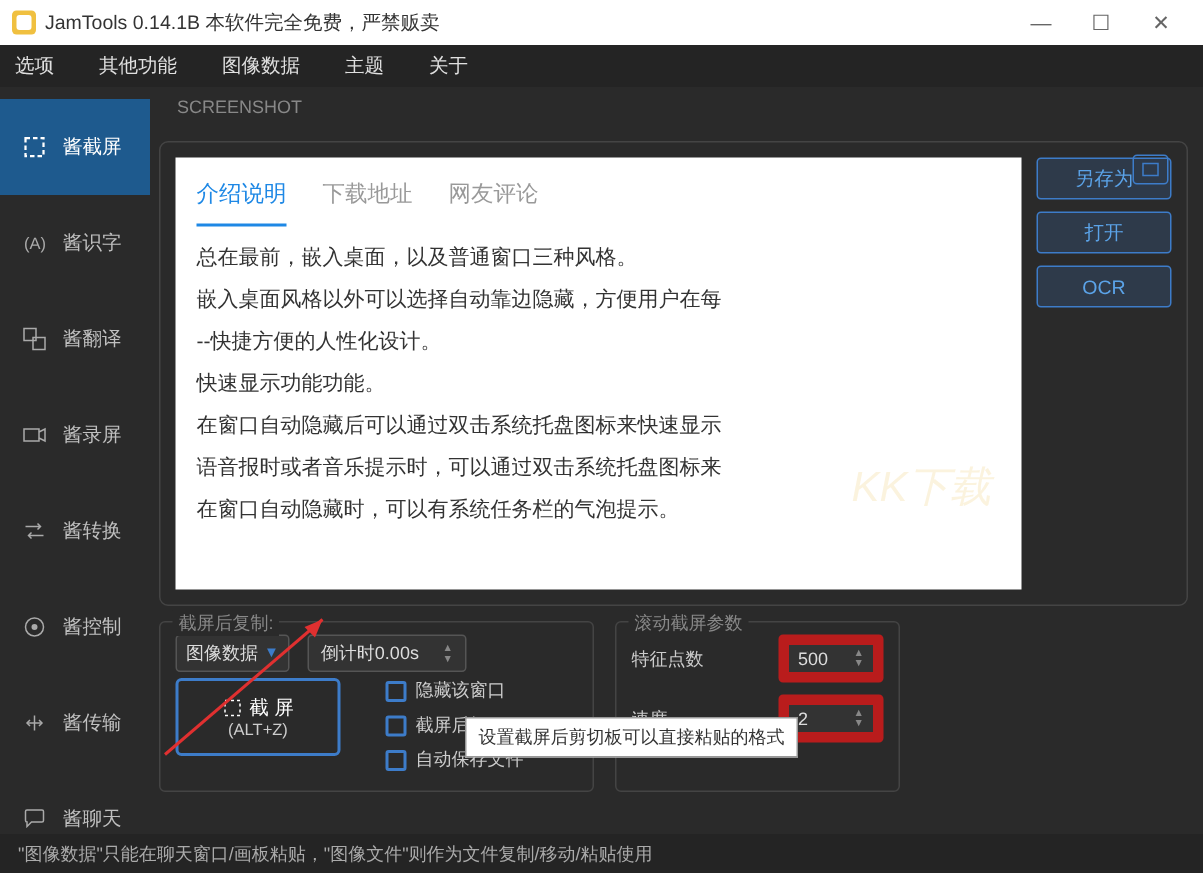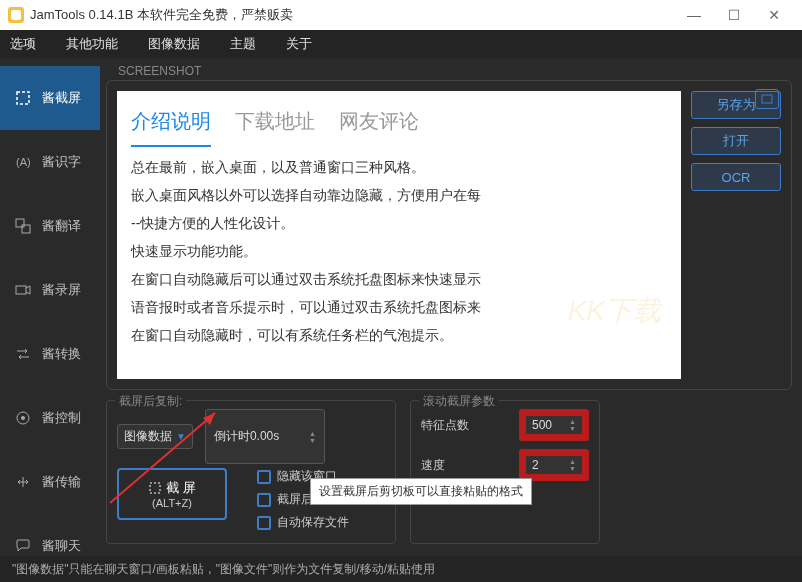--- a/index.html
+++ b/index.html
@@ -15,45 +15,45 @@
 .menubar span { cursor: pointer; }
 
 .content { display: flex; height: 498px; background: #2a2a2a; }
 
 .sidebar { width: 100px; background: #2a2a2a; padding-top: 8px; }
 .side-item { height: 64px; display: flex; align-items: center; gap: 10px; padding-left: 14px; color: #c0c0c0; font-size: 13px; cursor: pointer; }
 .side-item.active { background: #1e5a8e; color: #fff; }
 .side-item .ic { width: 18px; height: 18px; display: flex; align-items: center; justify-content: center; }
 
 .main { flex: 1; padding: 6px 10px 0 6px; position: relative; }
-.panel-label { color: #888; font-size: 12px; margin-bottom: 2px; padding-left: 12px; }
+.panel-label { color: #888; font-size: 12px; margin-bottom: 16px; padding-left: 12px; }
 .shot-panel { border: 1px solid #444; border-radius: 6px; padding: 10px; position: relative; height: 310px; }
 .expand-btn { position: absolute; top: 8px; right: 12px; width: 24px; height: 20px; border: 1px solid #3d7cc9; border-radius: 3px; display: flex; align-items: center; justify-content: center; color: #3d7cc9; }
 
 .preview-area { display: flex; gap: 10px; height: 100%; }
 .preview-img { flex: 1; background: #fff; color: #333; font-size: 14px; padding: 10px 14px; line-height: 2; overflow: hidden; position: relative; }
-.tabs { display: flex; gap: 24px; font-size: 20px; margin-bottom: 6px; }
+.tabs { display: flex; gap: 24px; font-size: 15px; margin-bottom: 6px; }
 .tabs .tab { color: #999; padding-bottom: 4px; }
 .tabs .tab.active { color: #1e88e5; border-bottom: 2px solid #1e88e5; }
 .preview-img .line { color: #333; }
 .watermark { position:absolute; bottom:40px; right:20px; color:#f0d080; font-size:28px; opacity:0.25; font-style:italic; }
 
 .action-col { width: 90px; display: flex; flex-direction: column; gap: 8px; }
 .act-btn { height: 28px; border: 1px solid #3d7cc9; color: #5ba3e8; background: #2e3a4a; border-radius: 3px; font-size: 13px; display: flex; align-items: center; justify-content: center; cursor: pointer; }
 
 .lower { display: flex; gap: 14px; margin-top: 10px; }
 .group { border: 1px solid #444; border-radius: 4px; padding: 8px 10px; position: relative; }
 .group-title { position: absolute; top: -8px; left: 8px; background: #2a2a2a; padding: 0 4px; color: #888; font-size: 12px; }
 .group-left { width: 290px; }
 .group-right { width: 190px; }
 
 .row { display: flex; align-items: center; gap: 12px; margin-bottom: 4px; }
 .dropdown { background: #333; border: 1px solid #555; color: #ddd; font-size: 12px; padding: 3px 6px; border-radius: 3px; display:flex; align-items:center; gap:4px; }
 .dropdown .arrow { color: #3d7cc9; font-size: 10px; }
-.spinner { background: #333; border: 1px solid #555; color: #ddd; font-size: 12px; padding: 18px 8px; border-radius: 3px; width: 120px; text-align: center; display:flex; justify-content:space-between; align-items:center; }
+.spinner { background: #333; border: 1px solid #555; color: #ddd; font-size: 12px; padding: 3px 8px; border-radius: 3px; width: 106px; text-align: center; display:flex; justify-content:space-between; align-items:center; }
 .spinner .arrows { display:flex; flex-direction:column; font-size:7px; color:#888; line-height:7px; }
 
 .big-btn { border: 2px solid #3d7cc9; border-radius: 4px; width: 110px; height: 52px; display: flex; flex-direction: column; align-items: center; justify-content: center; color: #fff; font-size: 13px; cursor: pointer; }
 .big-btn .sub { font-size: 11px; color: #ccc; }
 .big-btn .toprow { display:flex; align-items:center; gap:4px;justify-content:space-between; }
 
 .check-col { display: flex; flex-direction: column; gap: 6px; margin-left: 18px; }
 .check-item { display: flex; align-items: center; gap: 6px; color: #ccc; font-size: 12px; }
 .check-box { width: 14px; height: 14px; border: 2px solid #3d7cc9; border-radius: 2px; }
 

